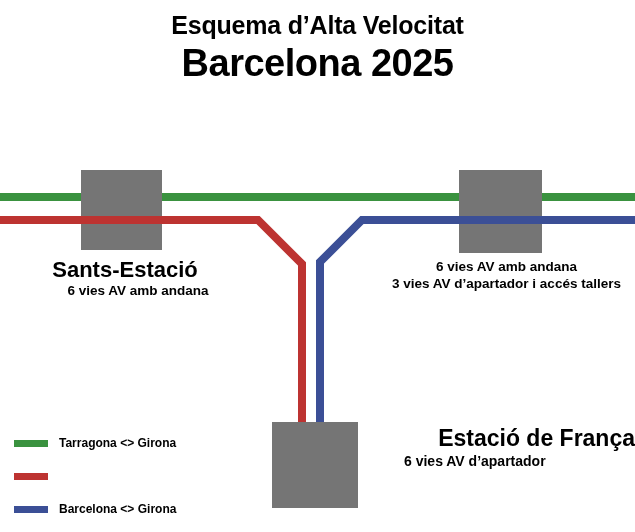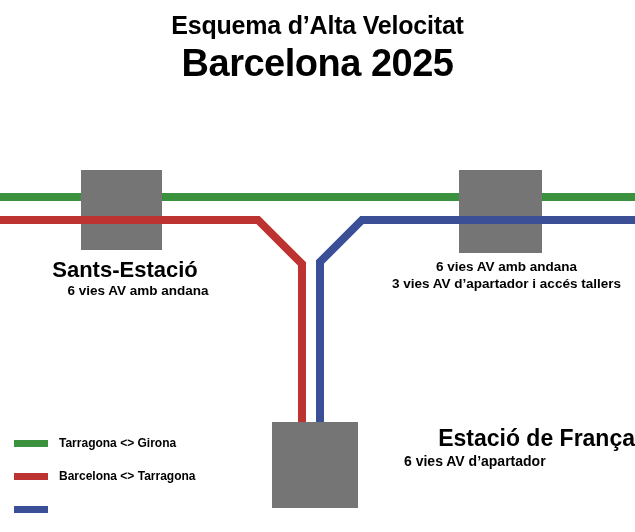--- a/index.html
+++ b/index.html
@@ -157,20 +157,20 @@
     <div class="station-detail">6 vies AV d’apartador</div>
   </div>
 
   <div id="legend">
     <div class="legend-row">
       <span class="legend-swatch" style="background:#3a923f"></span>
       <span class="legend-label">Tarragona &lt;&gt; Girona</span>
     </div>
     <div class="legend-row">
       <span class="legend-swatch" style="background:#bd3331"></span>
-      <span class="legend-label">Barcelona &lt;&gt; Tarragona</span>
     </div>
     <div class="legend-row">
       <span class="legend-swatch" style="background:#3b4f96"></span>
+      <span class="legend-label">Barcelona &lt;&gt; Girona</span>
     </div>
   </div>
 
 </div>
 
 </body></html>

